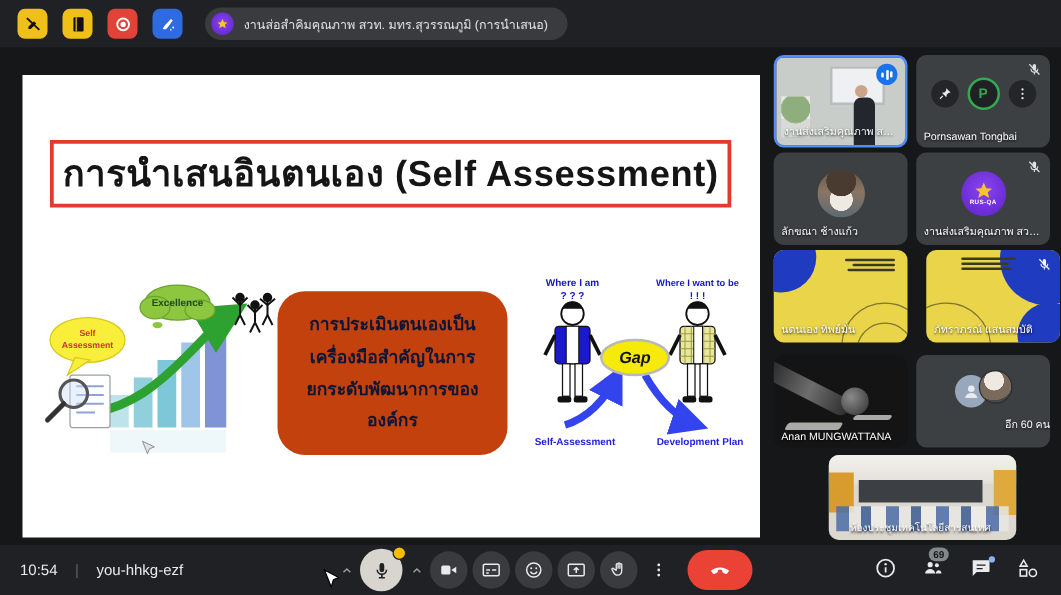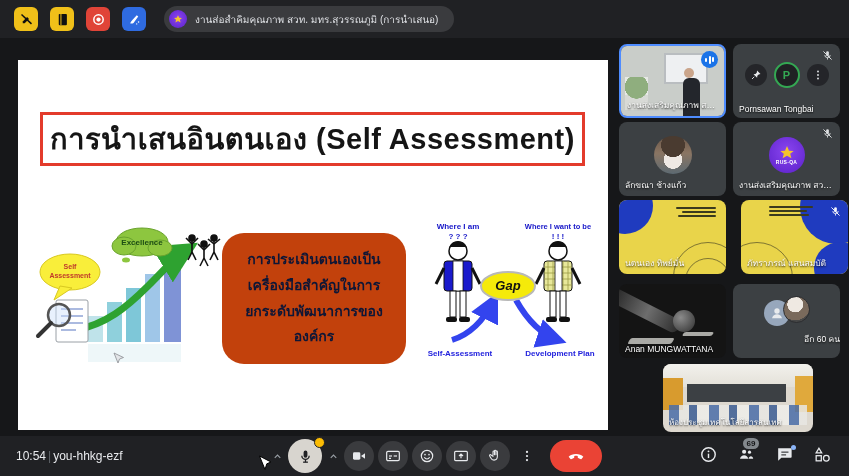--- a/index.html
+++ b/index.html
@@ -87,21 +87,21 @@
   .room { position:absolute; left:663px; top:364px; width:150px; height:68px; border-radius:8px; overflow:hidden; background:#ddd8cf; }
   .room .ceil { position:absolute; left:0; top:0; right:0; height:34%; background:linear-gradient(#f2f1ec,#e3e0d8); }
   .room .wallL { position:absolute; left:0; top:20%; width:13%; height:48%; background:#d89b2e; }
   .room .wallR { position:absolute; right:0; top:18%; width:12%; height:52%; background:#e0a93c; }
   .room .board { position:absolute; left:16%; top:30%; width:66%; height:26%; background:#3c4044; }
   .room .desks { position:absolute; left:4%; bottom:10%; width:92%; height:30%;
                  background:repeating-linear-gradient(90deg,#4a6da8 0 10px,#e8e7e3 10px 20px,#3b5c93 20px 28px,#efeeea 28px 40px); opacity:.85; }
 
   
   .bottombar { position:absolute; left:0; top:436px; width:849px; height:40px; background:#202124; }
-  .meta { position:absolute; left:16px; top:0; height:40px; display:flex; align-items:center; gap:2px;
+  .meta { position:absolute; left:16px; top:0; height:40px; display:flex; align-items:center; gap:14px;
           font-size:12px; color:#e8eaed; }
   .meta .sep { color:#5f6368; }
   .controls { position:absolute; left:270px; top:0; height:40px; display:flex; align-items:center; gap:4px; }
   .caret { width:14px; height:30px; display:flex; align-items:center; justify-content:center; }
   .ctrl { width:30px; height:30px; border-radius:50%; background:#3a3b3e; display:flex; align-items:center; justify-content:center; position:relative; }
   .ctrl svg { width:16px; height:16px; }
   .micbtn { width:34px; height:34px; border-radius:50%; background:#d8d5cf; display:flex; align-items:center; justify-content:center; position:relative; }
   .micbtn svg { width:17px; height:17px; }
   .micbadge { position:absolute; top:-2px; right:-3px; width:11px; height:11px; border-radius:50%; background:#fbbc04; border:1px solid #202124; }
   .endcall { width:52px; height:32px; border-radius:16px; background:#ea4335; display:flex; align-items:center; justify-content:center; margin-left:6px; }
@@ -399,21 +399,21 @@
   <div class="pname" style="left:0; right:0; bottom:12px; text-align:right;margin-left:16px;">อีก 60 คน</div>
 </div>
 
 <div class="room">
   <div class="ceil"></div>
     <div class="wallL"></div>
     <div class="wallR"></div>
     <div class="board"></div>
     <div class="desks"></div>
   <div class="pname" style="position:absolute; left:6px; right:6px; bottom:3px; font-size:8px; color:#fff;
-       text-shadow:0 1px 2px rgba(0,0,0,.9); white-space:nowrap; overflow:hidden;">ห้องประชุมเทคโนโลยีสารสนเทศ</div>
+       text-shadow:0 1px 2px rgba(0,0,0,.9); white-space:nowrap; overflow:hidden;padding-left:11px;">ห้องประชุมเทคโนโลยีสารสนเทศ</div>
 </div>
 
 <div class="bottombar">
   <div class="meta">
     <span>10:54</span>
     <span class="sep">|</span>
     <span>you-hhkg-ezf</span>
   </div>
 
   <div class="controls">

